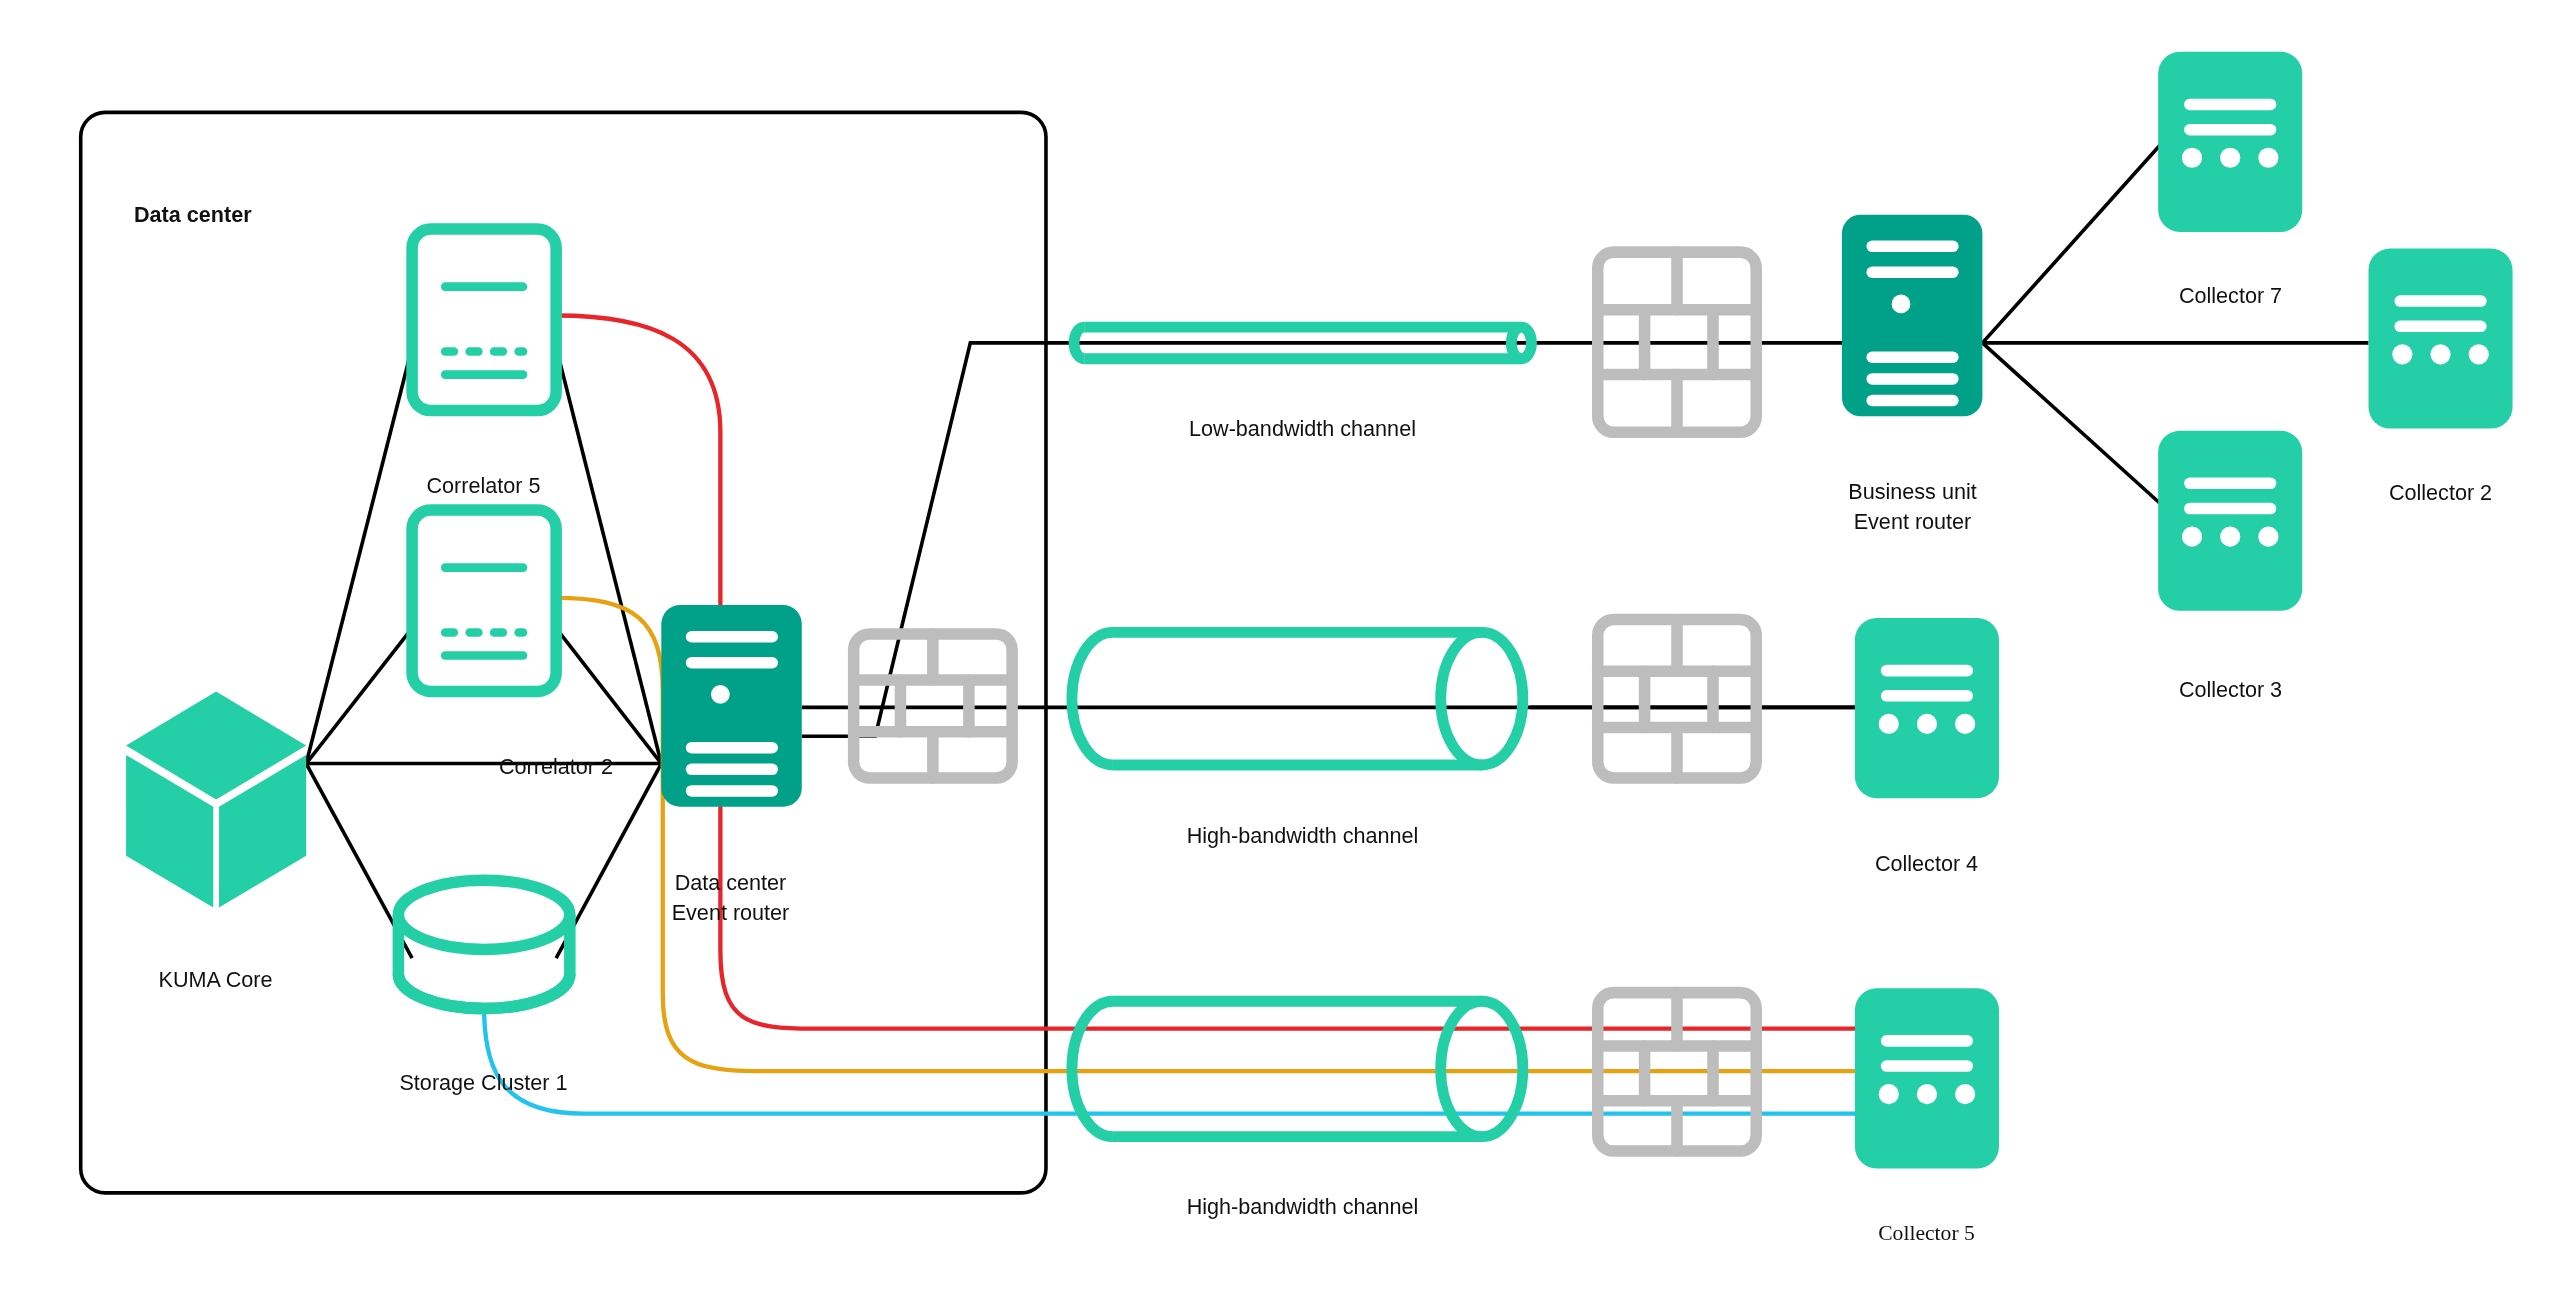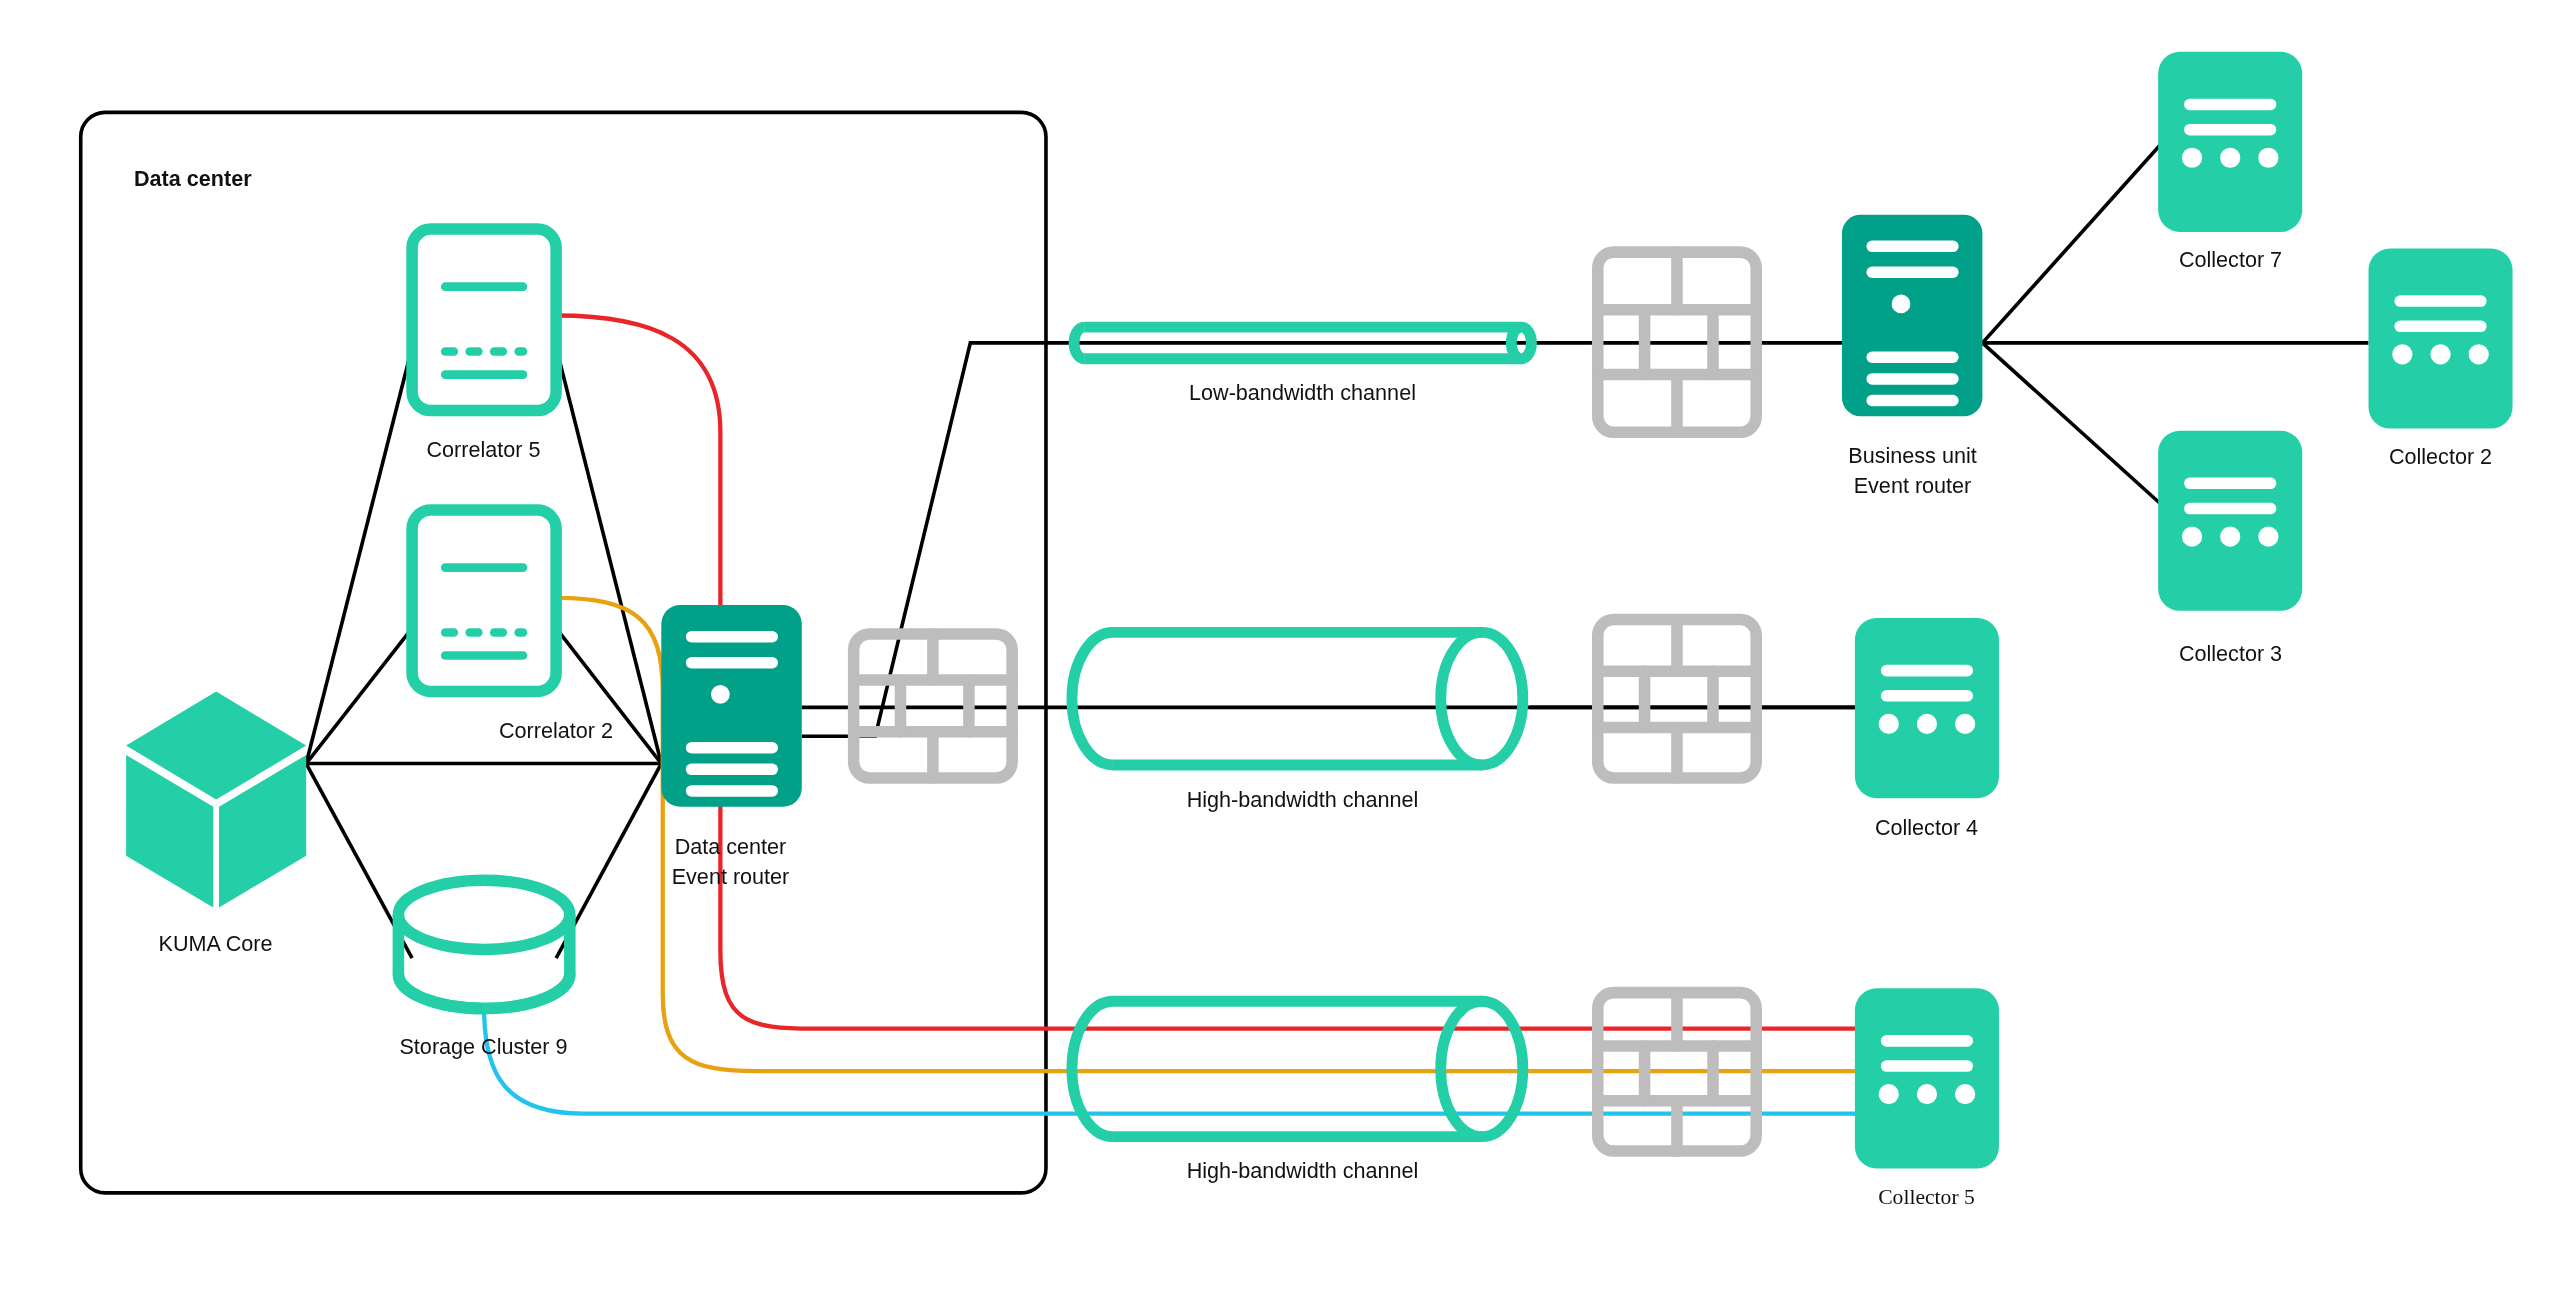--- a/index.html
+++ b/index.html
@@ -1,21 +1,21 @@
 <!DOCTYPE html>
 <html style="font-size:11.5px"><head>
 <meta charset="utf-8">
 <title>KUMA distributed architecture diagram</title>
 <style>
   html,body{margin:0;padding:0;background:#ffffff;}
   body{font-family:"Liberation Sans", sans-serif;}
   #stage{position:relative;width:2576px;height:1293px;background:#ffffff;overflow:hidden;}
   #stage svg{position:absolute;left:0;top:0;width:2576px;height:1293px;}
   .lbl{position:absolute;font-family:"Liberation Sans", sans-serif;font-size:21.6px;color:#111111;
-       text-align:center;line-height:1.38;white-space:pre-line;}
+       text-align:center;line-height:1.38;white-space:pre-line;margin-top:36px;}
   .lbl.bold{font-weight:bold;text-align:left;}
 </style>
 </head>
 <body>
 
 <div id="stage">
 
   <svg viewBox="0 0 3576 1795" xmlns="http://www.w3.org/2000/svg">
 
     <rect x="112" y="156" width="1340" height="1500" rx="34" ry="34" fill="none" stroke="#000000" stroke-width="5"></rect>
@@ -235,21 +235,21 @@
   </svg>
 
   <div class="lbl bold" style="left:134px; top:164px; width:303px;">Data center</div>
 
   <div class="lbl" style="left:86px; top:929px; width:259px;">KUMA Core</div>
 
   <div class="lbl" style="left:354px; top:435px; width:259px;">Correlator 5</div>
 
   <div class="lbl" style="left:354px; top:716px; width:259px;text-align:right;">Correlator 2</div>
 
-  <div class="lbl" style="left:354px; top:1032px; width:259px;">Storage Cluster 9</div>
+  <div class="lbl" style="left:354px; top:1032px; width:259px;">Storage Cluster 1</div>
 
   <div class="lbl" style="left:601px; top:832px; width:259px;">Data center
 Event router</div>
 
   <div class="lbl" style="left:1783px; top:441px; width:259px;">Business unit
 Event router</div>
 
   <div class="lbl" style="left:2101px; top:245px; width:259px;">Collector 7</div>
 
   <div class="lbl" style="left:2311px; top:442px; width:259px;">Collector 2</div>

